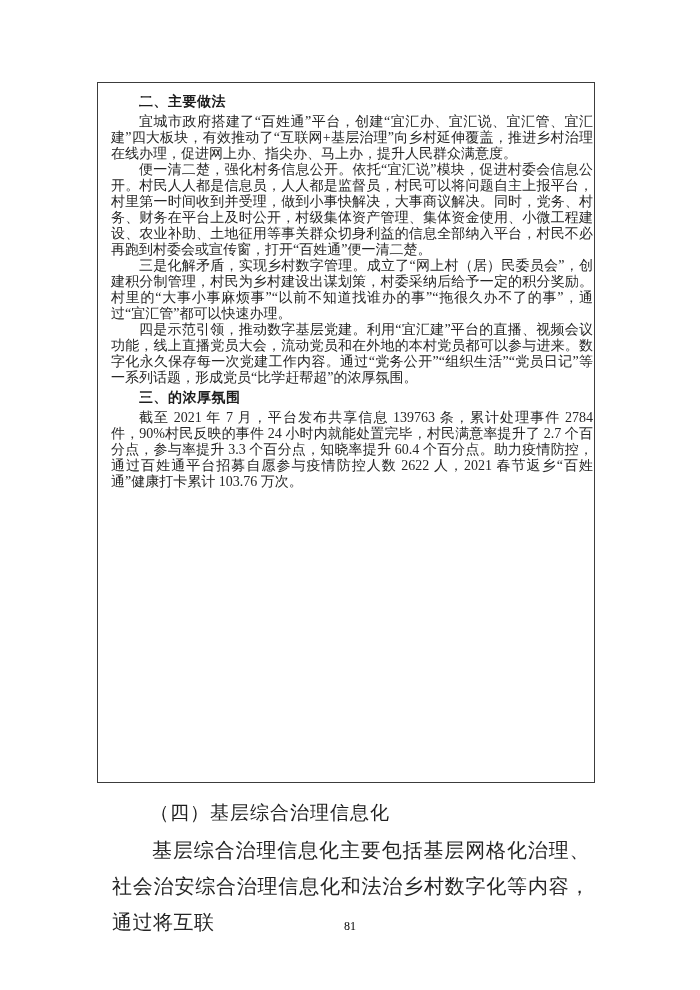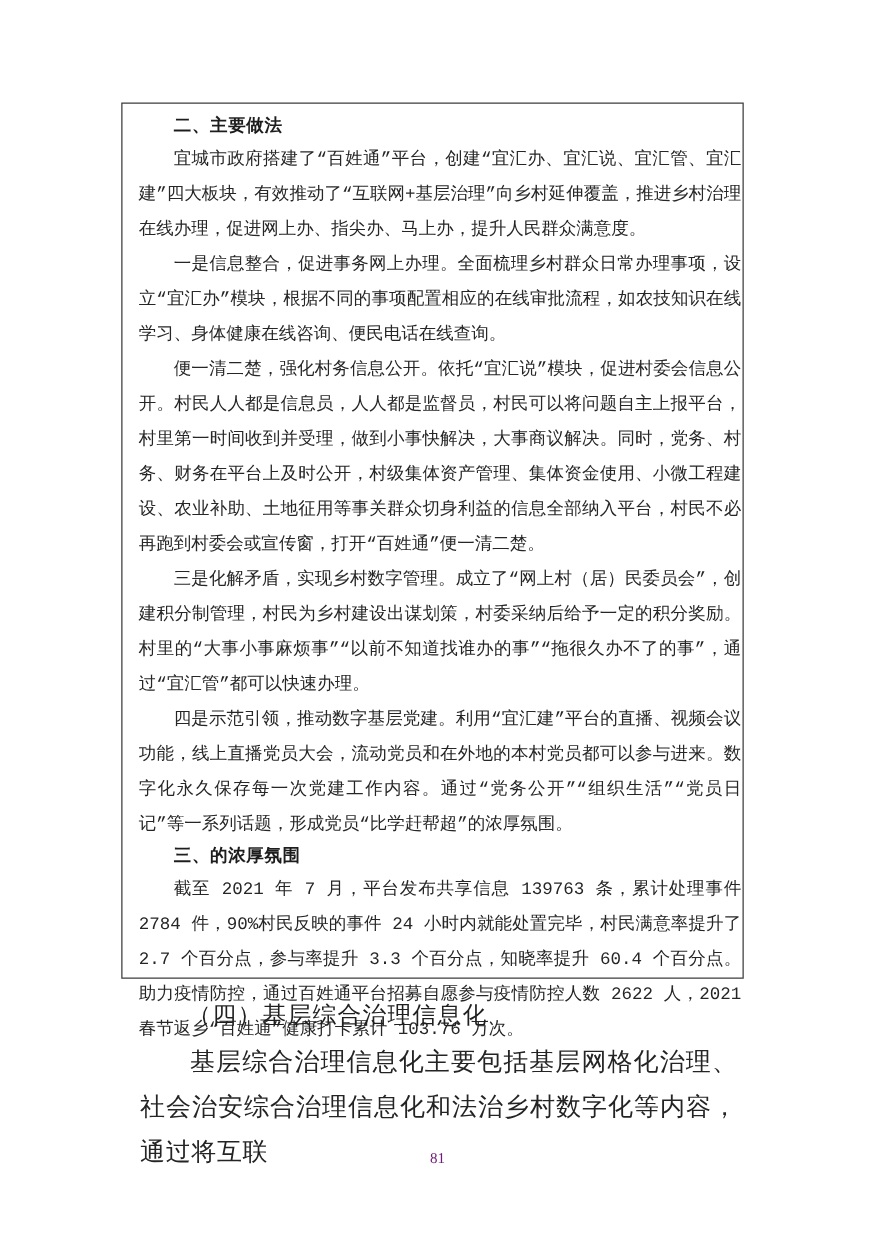--- a/index.html
+++ b/index.html
@@ -37,26 +37,25 @@
     font-size: 14px;
     line-height: 24px;
     font-weight: bold;
     text-indent: 2em;
     letter-spacing: 0.5px;
     color: #1d1d1d;
   }
   .text-box p {
     margin: 0;
     font-size: 14px;
-    line-height: 28px;
+    line-height: 16px;
     text-align: justify;
     text-justify: inter-ideograph;
     text-indent: 2em;
     color: #262626;
-    font-family: Liberation Mono, monospace;
   }
   
   .subsection {
     position: absolute;
     left: 112px;
     top: 796px;
     width: 478px;
   }
   .subsection .sub-heading {
     margin: 0;
@@ -78,32 +77,31 @@
     color: #242424;
   }
   .page-number {
     position: absolute;
     left: 0;
     top: 919px;
     width: 700px;
     text-align: center;
     font-size: 12px;
     line-height: 14px;
-    color: #701a75;
+    color: #000000;
   }
 </style>
 </head>
 <body>
 
 <div class="doc-page">
 
   <div class="text-box">
     <h3 class="sec-heading">二、主要做法</h3>
     <p>宜城市政府搭建了“百姓通”平台，创建“宜汇办、宜汇说、宜汇管、宜汇建”四大板块，有效推动了“互联网+基层治理”向乡村延伸覆盖，推进乡村治理在线办理，促进网上办、指尖办、马上办，提升人民群众满意度。</p>
-    <p>一是信息整合，促进事务网上办理。全面梳理乡村群众日常办理事项，设立“宜汇办”模块，根据不同的事项配置相应的在线审批流程，如农技知识在线学习、身体健康在线咨询、便民电话在线查询。</p>
     <p>便一清二楚，强化村务信息公开。依托“宜汇说”模块，促进村委会信息公开。村民人人都是信息员，人人都是监督员，村民可以将问题自主上报平台，村里第一时间收到并受理，做到小事快解决，大事商议解决。同时，党务、村务、财务在平台上及时公开，村级集体资产管理、集体资金使用、小微工程建设、农业补助、土地征用等事关群众切身利益的信息全部纳入平台，村民不必再跑到村委会或宣传窗，打开“百姓通”便一清二楚。</p>
     <p>三是化解矛盾，实现乡村数字管理。成立了“网上村（居）民委员会”，创建积分制管理，村民为乡村建设出谋划策，村委采纳后给予一定的积分奖励。村里的“大事小事麻烦事”“以前不知道找谁办的事”“拖很久办不了的事”，通过“宜汇管”都可以快速办理。</p>
     <p>四是示范引领，推动数字基层党建。利用“宜汇建”平台的直播、视频会议功能，线上直播党员大会，流动党员和在外地的本村党员都可以参与进来。数字化永久保存每一次党建工作内容。通过“党务公开”“组织生活”“党员日记”等一系列话题，形成党员“比学赶帮超”的浓厚氛围。</p>
     <h3 class="sec-heading">三、的浓厚氛围</h3>
     <p>截至 2021 年 7 月，平台发布共享信息 139763 条，累计处理事件 2784 件，90%村民反映的事件 24 小时内就能处置完毕，村民满意率提升了 2.7 个百分点，参与率提升 3.3 个百分点，知晓率提升 60.4 个百分点。助力疫情防控，通过百姓通平台招募自愿参与疫情防控人数 2622 人，2021 春节返乡“百姓通”健康打卡累计 103.76 万次。</p>
   </div>
 
   <div class="subsection">
     <h2 class="sub-heading">（四）基层综合治理信息化</h2>
     <p>基层综合治理信息化主要包括基层网格化治理、社会治安综合治理信息化和法治乡村数字化等内容，通过将互联</p>

